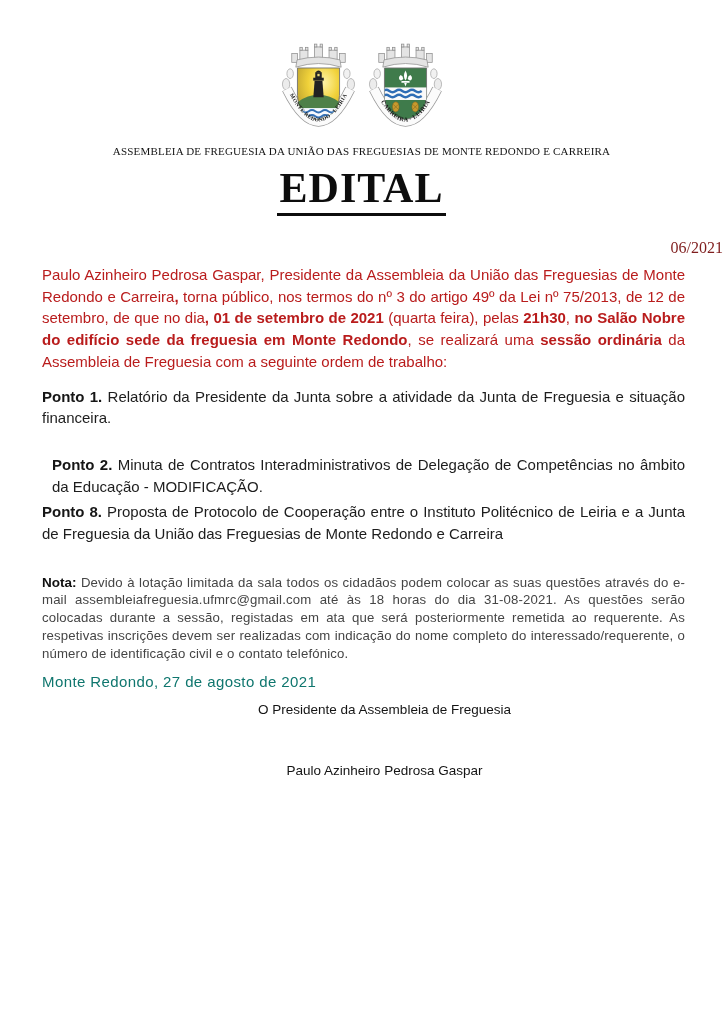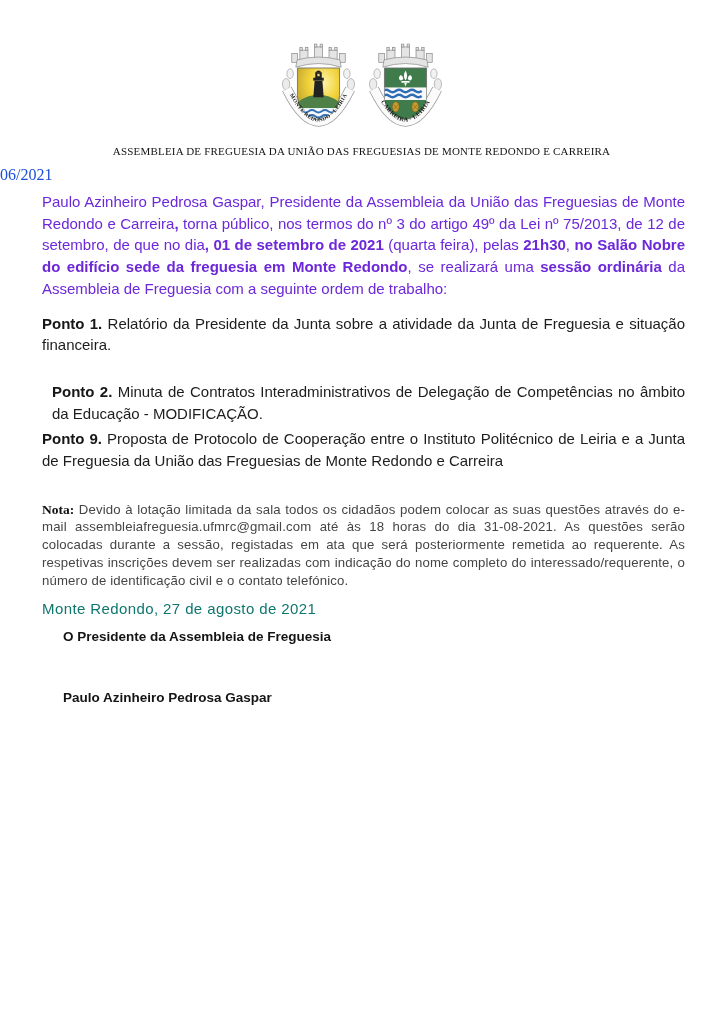--- a/index.html
+++ b/index.html
@@ -18,47 +18,47 @@
     font-family:"Liberation Serif",serif;font-size:11px;line-height:16px;
     letter-spacing:.2px;color:#141414;white-space:nowrap;
   }
   .title-wrap{text-align:center;margin-top:8px;}
   .title{
     display:inline-block;font-family:"Liberation Serif",serif;font-weight:bold;
     font-size:42px;line-height:1.0;letter-spacing:1px;color:#0d0d0d;
     border-bottom:3px solid #0d0d0d;padding:0 3px 4px 3px;
   }
   .edital-num{
-    margin-top:8px;text-align:left;
-    font-family:"Liberation Serif",serif;font-size:16px;line-height:16px;color:#1d4ed8;
+    margin-top:24px;text-align:right;
+    font-family:"Liberation Serif",serif;font-size:16px;line-height:16px;color:#7f1d1d;
   }
   
   .content{margin:0 38px 0 42px;}
   .intro{
     margin:8px 0 0 0;font-size:15px;line-height:21.7px;
-    text-align:justify;color:#6d28d9;
+    text-align:justify;color:#b91c1c;
   }
   .b{font-weight:bold;}
   .ponto{font-size:15px;line-height:21.7px;text-align:justify;color:#1d1d1d;}
   .ponto b{color:#161616;}
   .p1{margin:13px 0 0 0;}
   .p2{margin:25px 0 0 10px;}
   .p3{margin:4px 0 0 0;}
   .nota{
     margin:29px 0 0 0;font-size:13.2px;line-height:17.7px;
     text-align:justify;color:#454545;letter-spacing:.15px;
   }
   .nota-label{
-    font-family:Liberation Serif, serif;font-size:13.5px;font-weight:bold;color:#101010;
+    font-family:Liberation Sans, sans-serif;font-size:13.5px;font-weight:bold;color:#101010;
     letter-spacing:0;
   }
   .dateline{
     margin:9px 0 0 42px;font-size:15px;line-height:21px;color:#0f766e;letter-spacing:.4px;
   }
-  .sig{width:643px;margin-left:42px;text-align:left;position:relative;left:21px;font-weight:bold;}
+  .sig{width:643px;margin-left:42px;text-align:center;position:relative;left:21px;}
   .sig-title{margin-top:9px;font-size:13.5px;line-height:17px;color:#141414;}
   .sig-name{margin-top:44px;font-size:13.5px;line-height:17px;color:#141414;}
 </style>
 </head>
 <body>
 
 <div class="page">
 
   <div class="crests">
 
@@ -168,31 +168,34 @@
         </g>
       </g>
       <text class="ribbon-text" font-size="7.5" letter-spacing="0.5">
         <textPath href="#ribbonPathR" startOffset="50%" text-anchor="middle">CARREIRA - LEIRIA</textPath>
       </text>
     </svg>
   </div>
 
   <div class="org-header">ASSEMBLEIA DE FREGUESIA DA UNIÃO DAS FREGUESIAS DE MONTE REDONDO E CARREIRA</div>
 
+  <div class="title-wrap">
+    <span class="title">EDITAL</span>
+  </div>
 
   <div class="edital-num">06/2021</div>
 
   <div class="content">
     <p class="intro"><span>Paulo Azinheiro Pedrosa Gaspar, Presidente da Assembleia da União das Freguesias de Monte Redondo e Carreira</span><span class="b">,</span><span> torna público, nos termos do nº 3 do artigo 49º da Lei nº 75/2013, de 12 de setembro, de que no dia</span><span class="b">, 01 de setembro de 2021</span><span> (quarta feira), pelas </span><span class="b">21h30</span><span>, </span><span class="b">no Salão Nobre do edifício sede da freguesia em Monte Redondo</span><span>, se realizará uma </span><span class="b">sessão ordinária</span><span> da Assembleia de Freguesia com a seguinte ordem de trabalho:</span></p>
 
     <p class="ponto p1"><b>Ponto 1.</b> <span>Relatório da Presidente da Junta sobre a atividade da Junta de Freguesia e situação financeira.</span></p>
 
     <p class="ponto p2"><b>Ponto 2.</b> <span>Minuta de Contratos Interadministrativos de Delegação de Competências no âmbito da Educação - MODIFICAÇÃO.</span></p>
 
-    <p class="ponto p3"><b>Ponto 9.</b> <span>Proposta de Protocolo de Cooperação entre o Instituto Politécnico de Leiria e a Junta de Freguesia da União das Freguesias de Monte Redondo e Carreira</span></p>
+    <p class="ponto p3"><b>Ponto 8.</b> <span>Proposta de Protocolo de Cooperação entre o Instituto Politécnico de Leiria e a Junta de Freguesia da União das Freguesias de Monte Redondo e Carreira</span></p>
 
     <p class="nota"><b class="nota-label">Nota:</b> <span>Devido à lotação limitada da sala todos os cidadãos podem colocar as suas questões através do e-mail assembleiafreguesia.ufmrc@gmail.com até às 18 horas do dia 31-08-2021. As questões serão colocadas durante a sessão, registadas em ata que será posteriormente remetida ao requerente. As respetivas inscrições devem ser realizadas com indicação do nome completo do interessado/requerente, o número de identificação civil e o contato telefónico.</span></p>
   </div>
 
   <div class="dateline">Monte Redondo, 27 de agosto de 2021</div>
 
   <div class="sig sig-title">O Presidente da Assembleia de Freguesia</div>
 
   <div class="sig sig-name">Paulo Azinheiro Pedrosa Gaspar</div>
 

